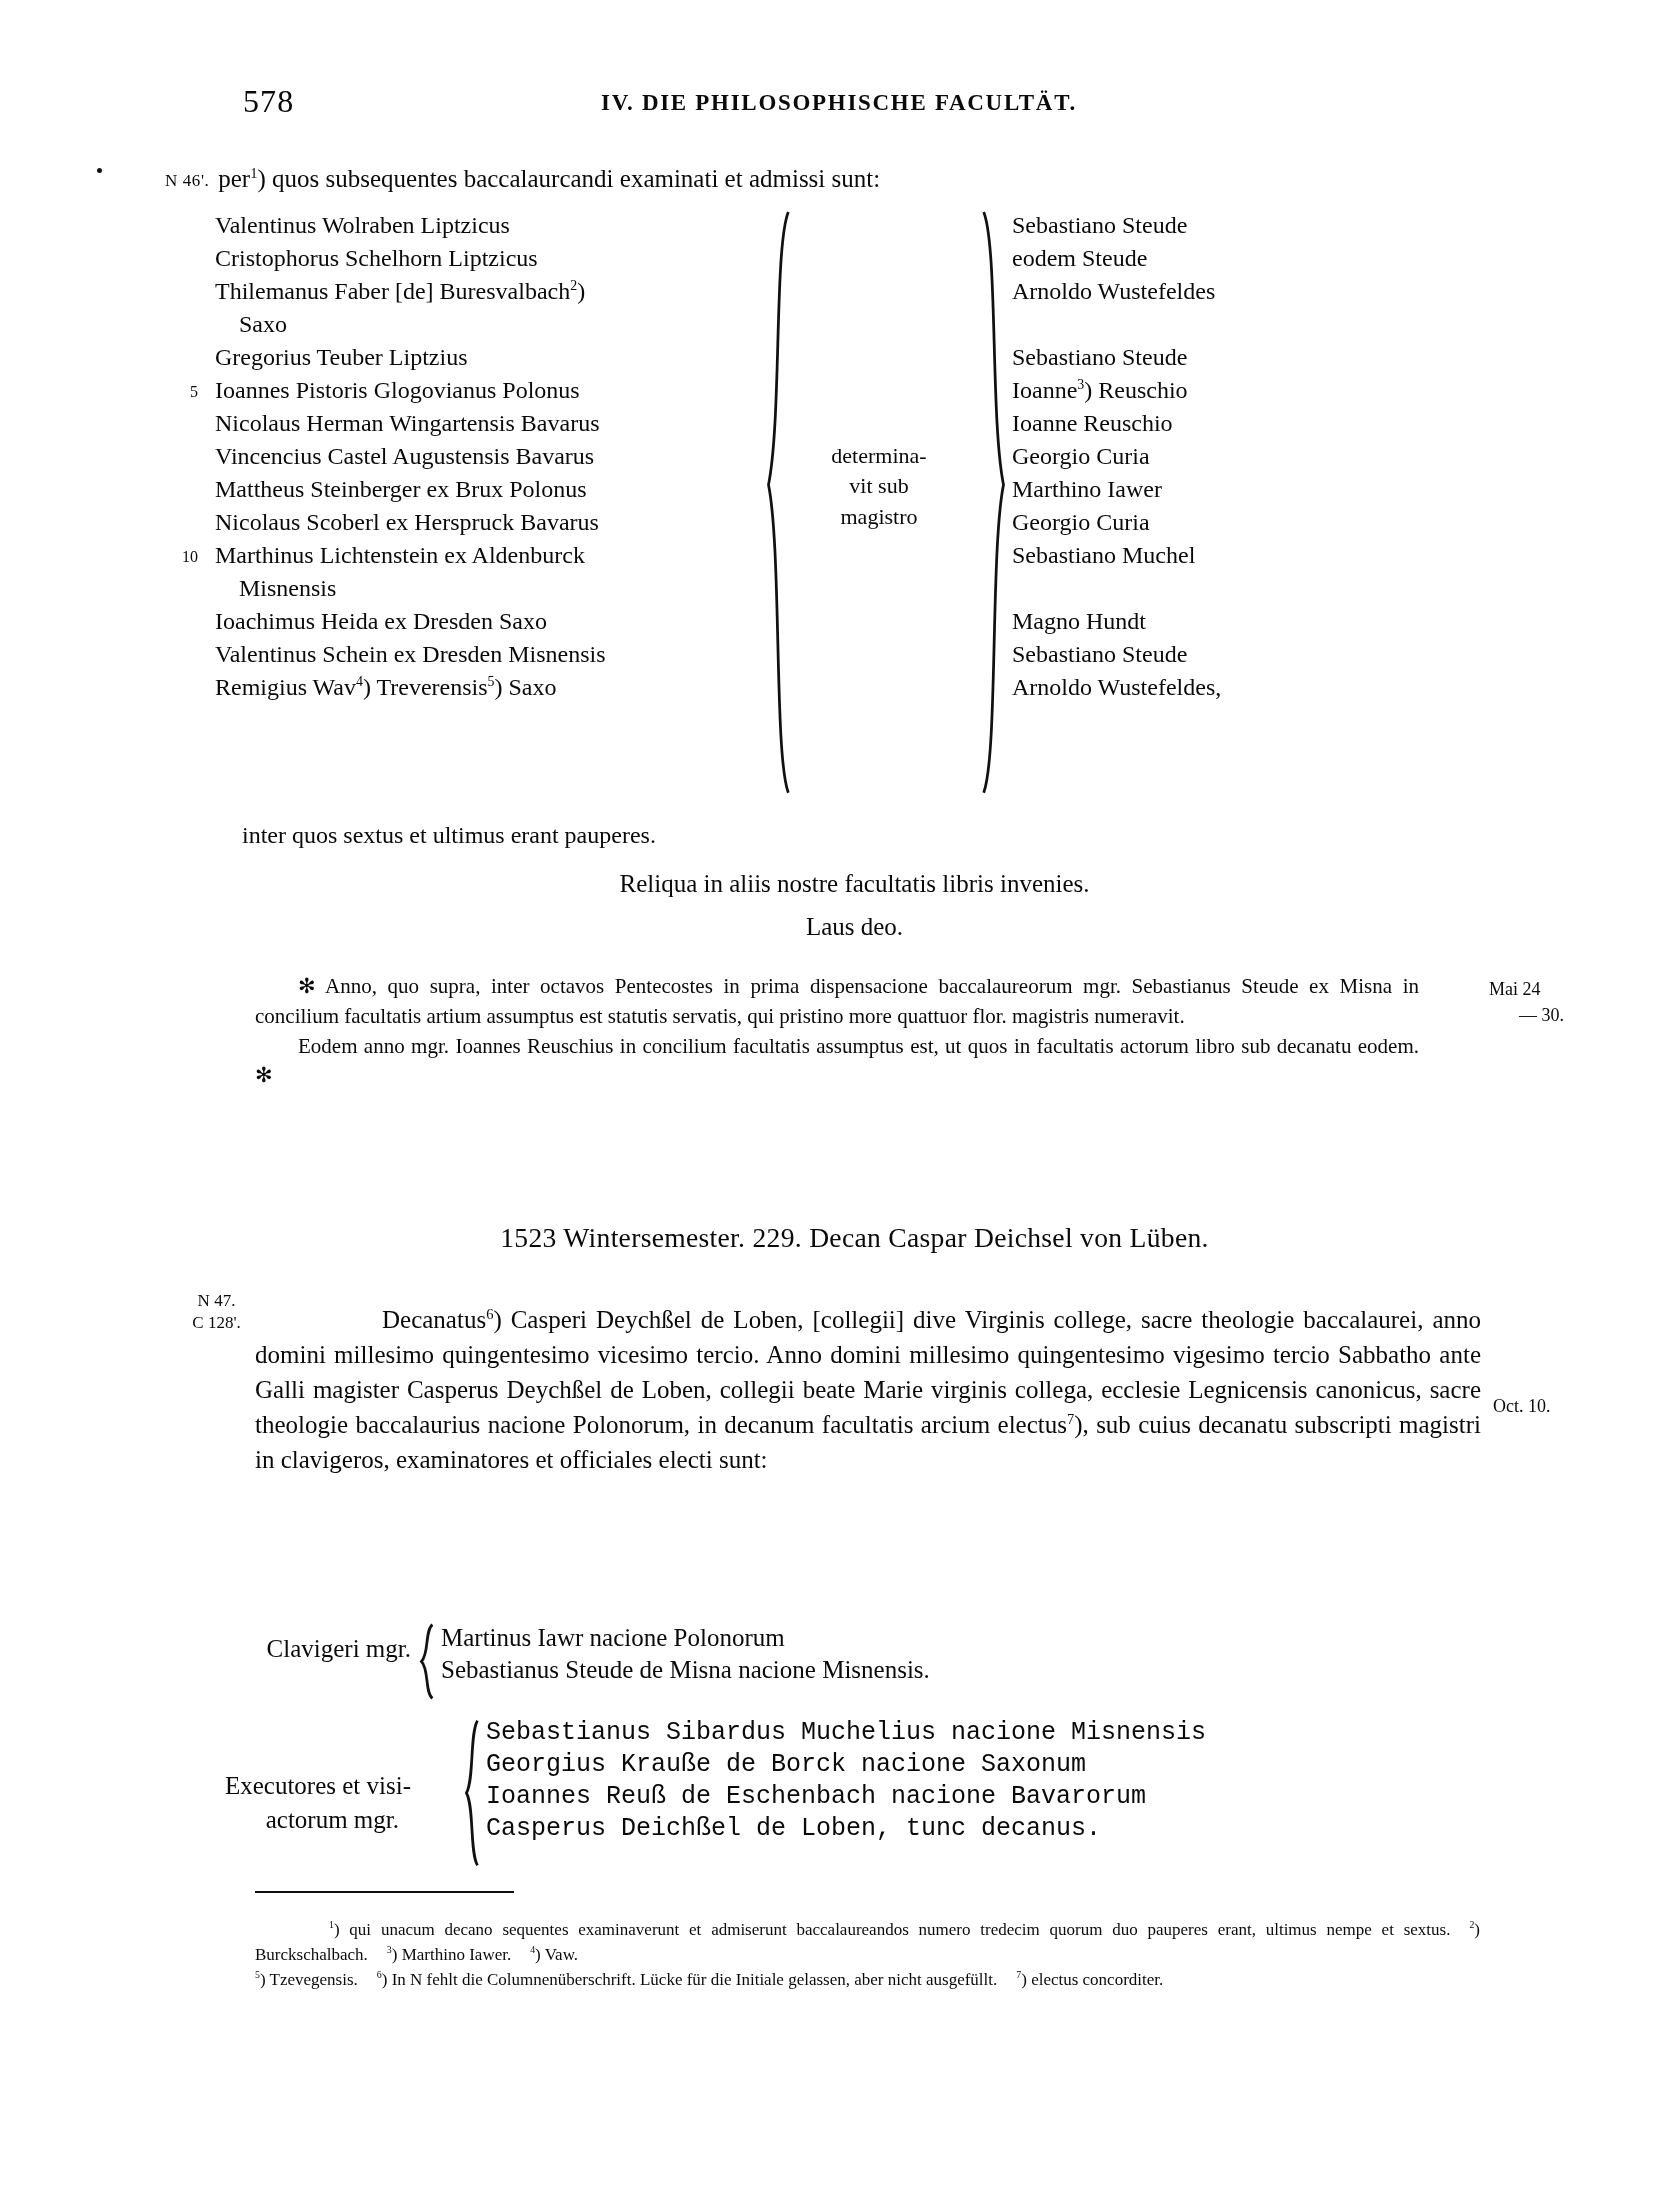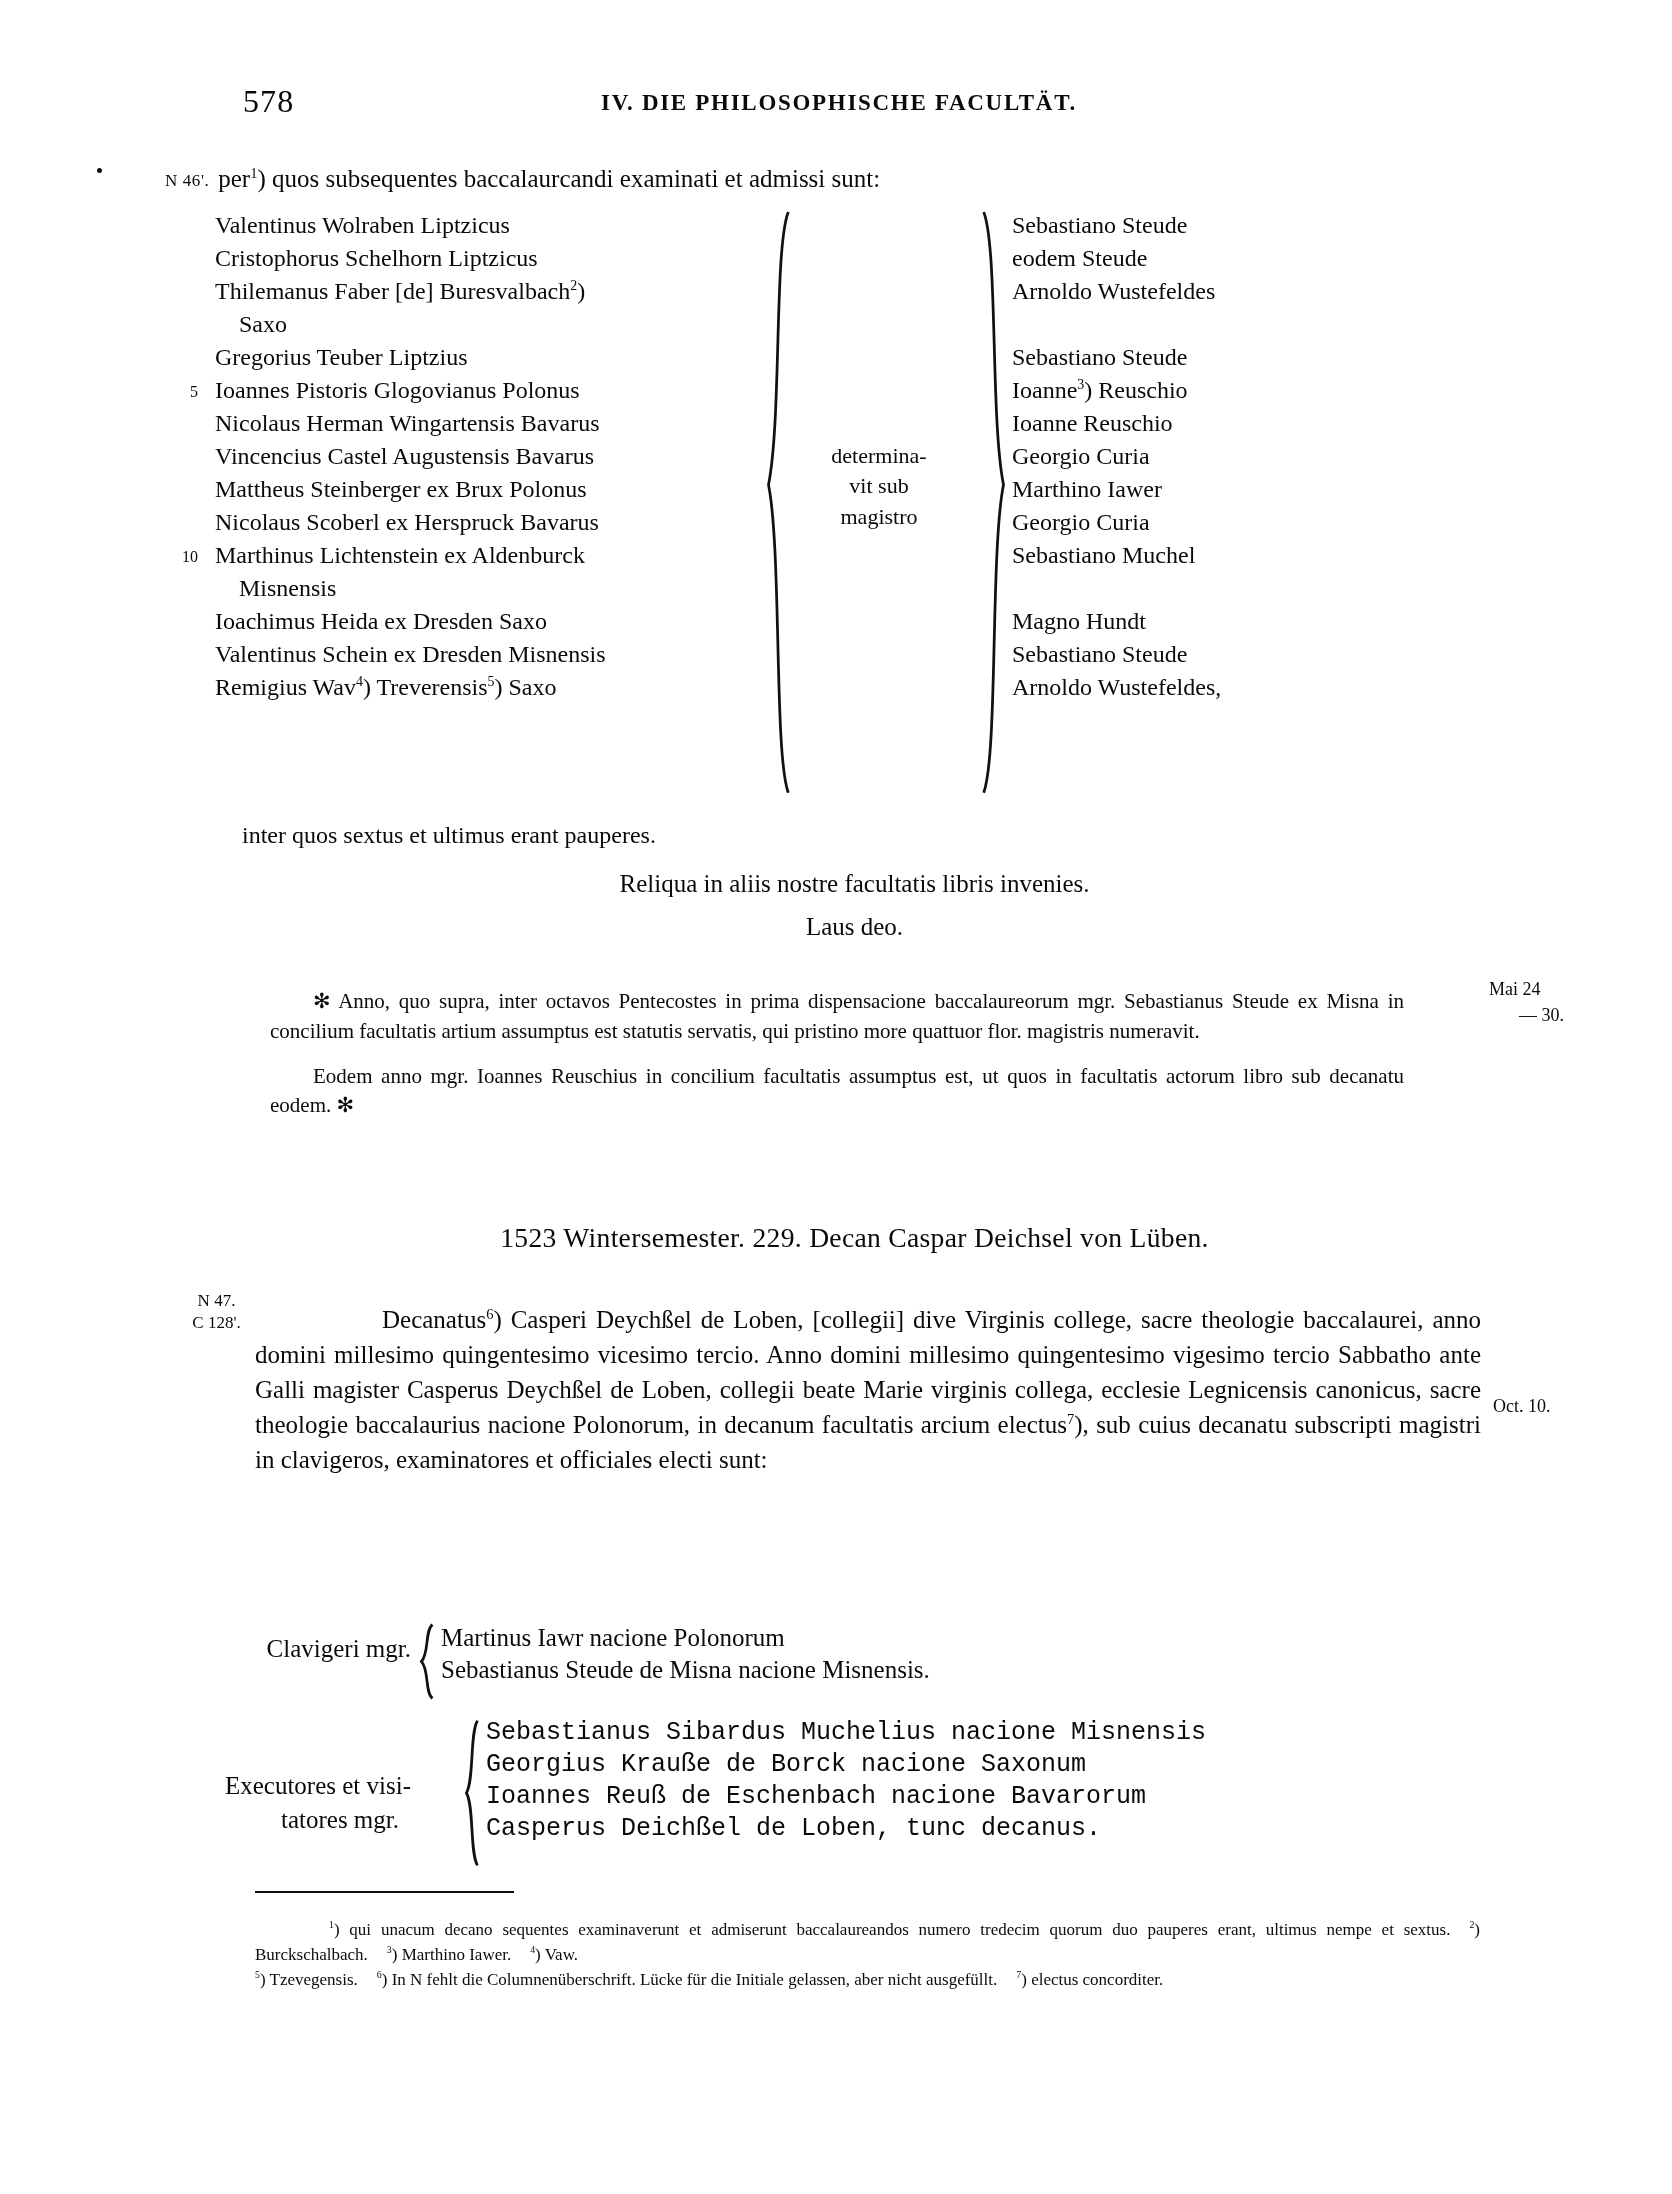--- a/index.html
+++ b/index.html
@@ -149,21 +149,21 @@
 
   .note-para {
     position: absolute;
     left: 255px;
     top: 972px;
     width: 1164px;
     font-size: 21px;
     line-height: 1.42;
     text-align: justify;
   }
-  .note-para p { margin: 15px; }
+  .note-para p { margin: 0; }
   .note-para p.indent { text-indent: 43px; }
   .margin-date {
     position: absolute;
     left: 1489px;
     top: 976px;
     width: 154px;
     font-size: 18px;
     line-height: 1.45;
   }
   .margin-date .l2 { display: block; text-align: left; padding-left: 30px; }
@@ -398,21 +398,21 @@
       </svg>
       <div class="off-names" style="left:276px; top:21px;" id="clavigeri">
           <div>Martinus Iawr nacione Polonorum</div>
           <div>Sebastianus Steude de Misna nacione Misnensis.</div>
         </div>
     </div>
 
     <div class="off-group" style="margin-top:116px;">
       <div class="off-label" style="left:-30px; top:53px; width:276px;">
         <div>Executores et visi-</div>
-        <div style="text-align:right; padding-right:12px;">tatores mgr.</div>
+        <div style="text-align:right; padding-right:12px;">actorum mgr.</div>
       </div>
       <svg class="brace-svg" style="left:298px; top:3.3px;" width="19" height="148" viewBox="0 0 34 268">
         <path d="M26 3 C12 26 20 110 6 134 C20 158 12 242 26 265" fill="none" stroke="#111" stroke-width="5"></path>
       </svg>
       <div class="off-names" style="left:321px; top:0px;font-family:Liberation Mono, monospace;" id="executores">
           <div>Sebastianus Sibardus Muchelius nacione Misnensis</div>
           <div>Georgius Krauße de Borck nacione Saxonum</div>
           <div>Ioannes Reuß de Eschenbach nacione Bavarorum</div>
           <div>Casperus Deichßel de Loben, tunc decanus.</div>
         </div>

